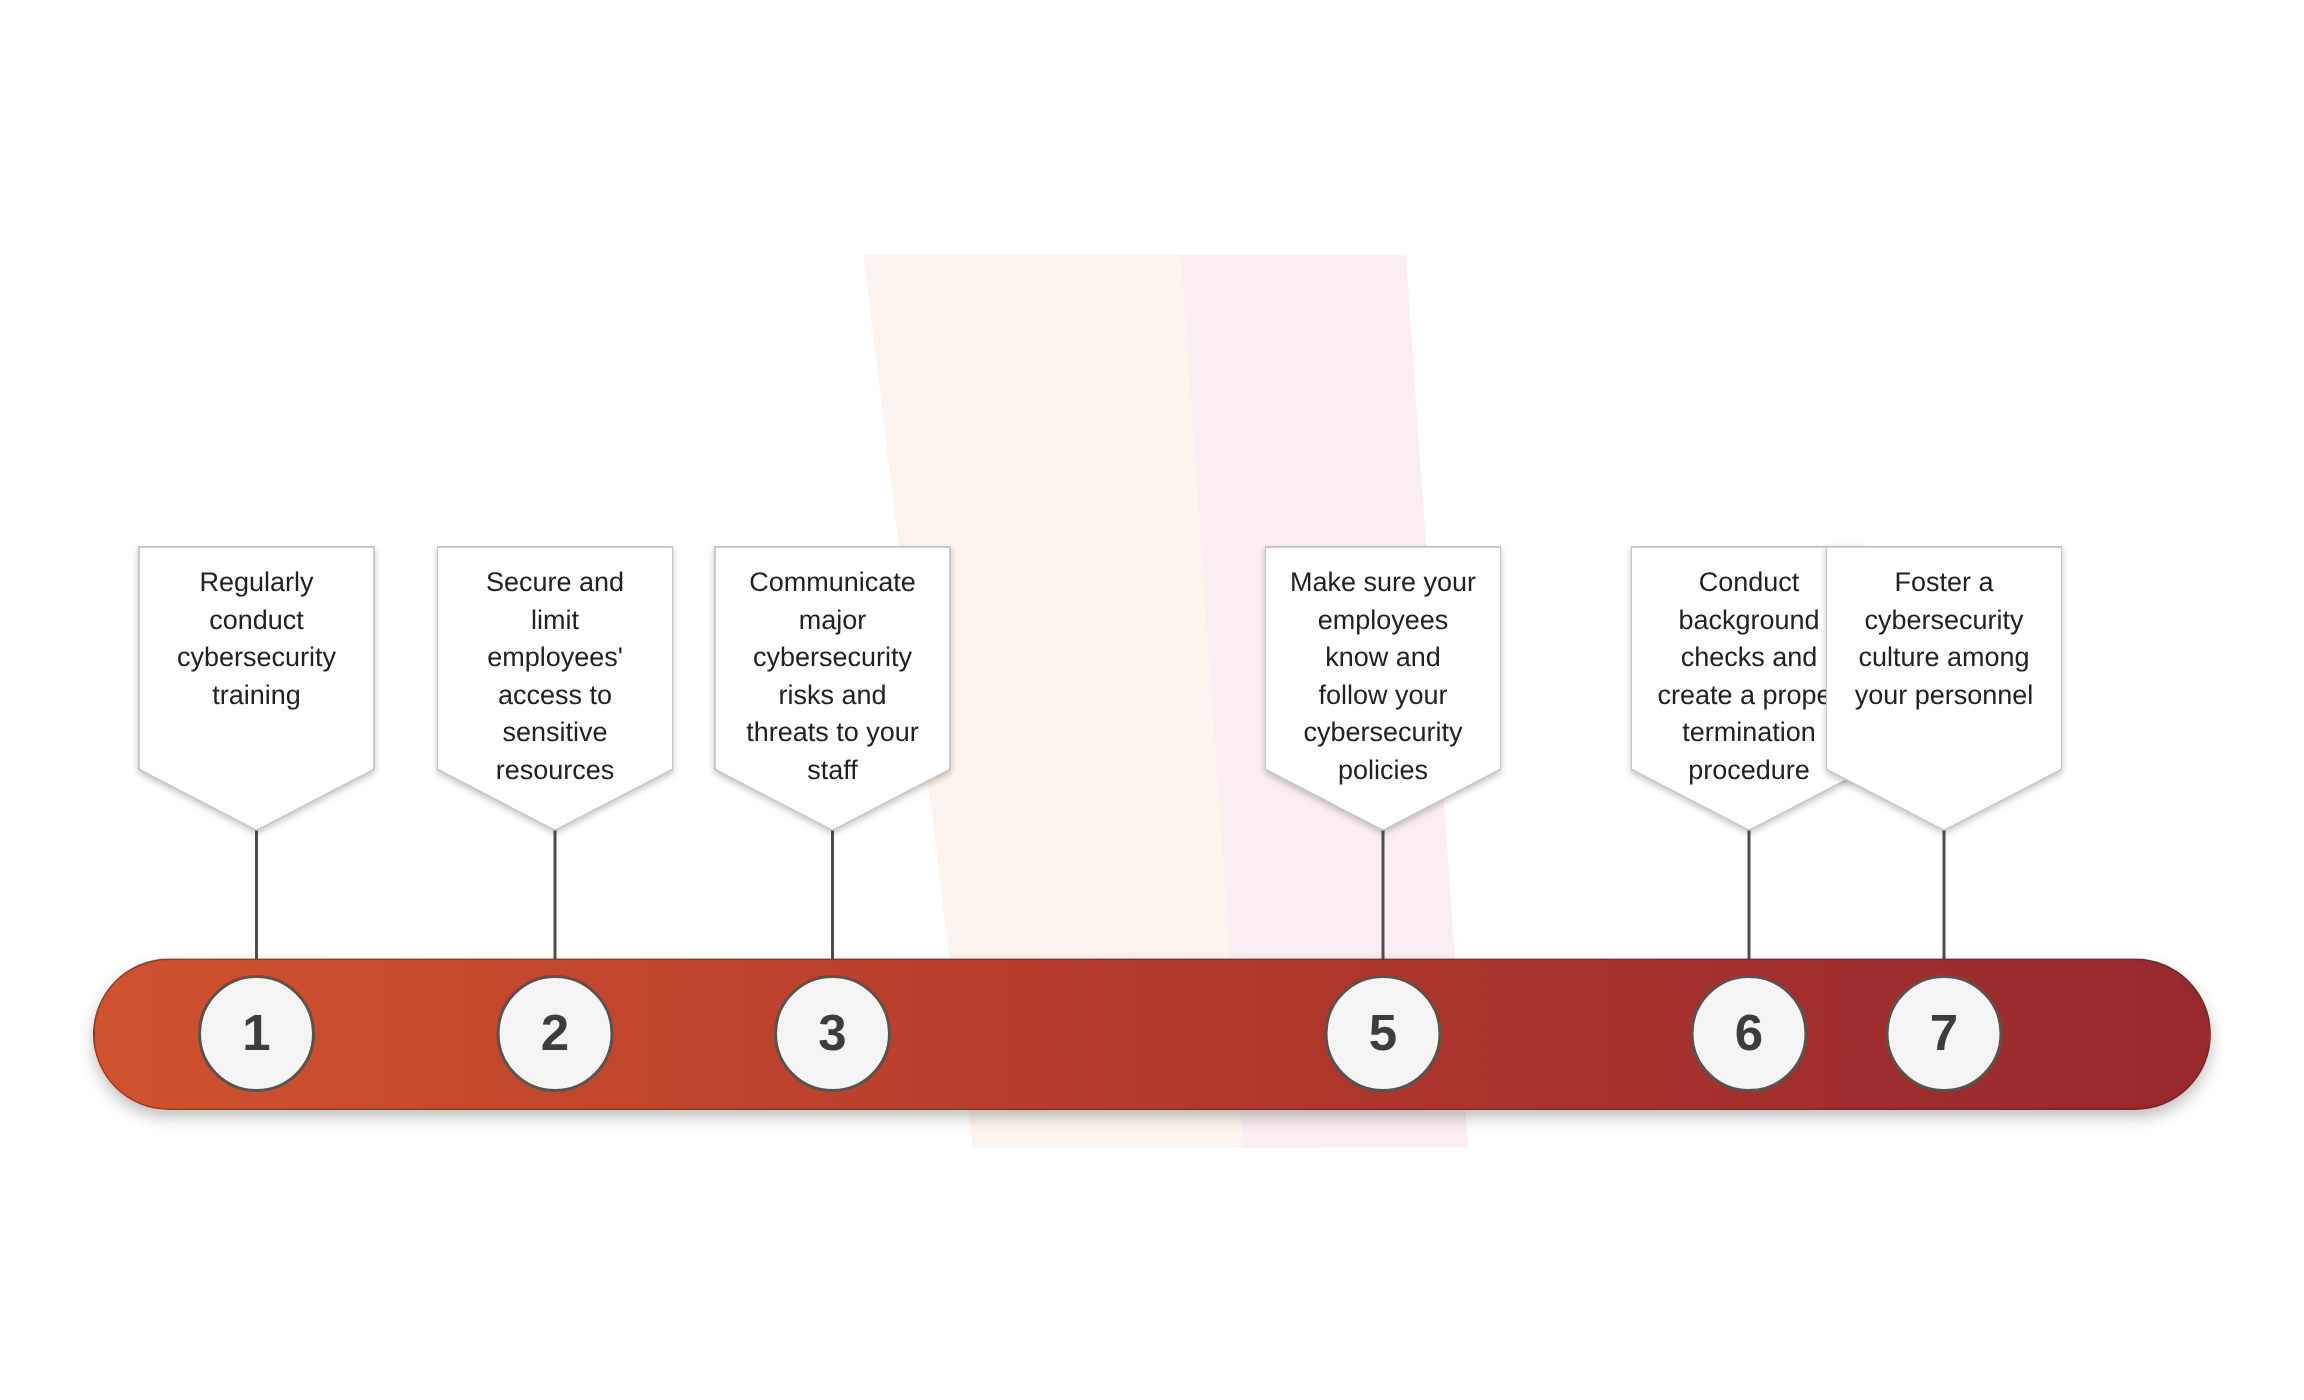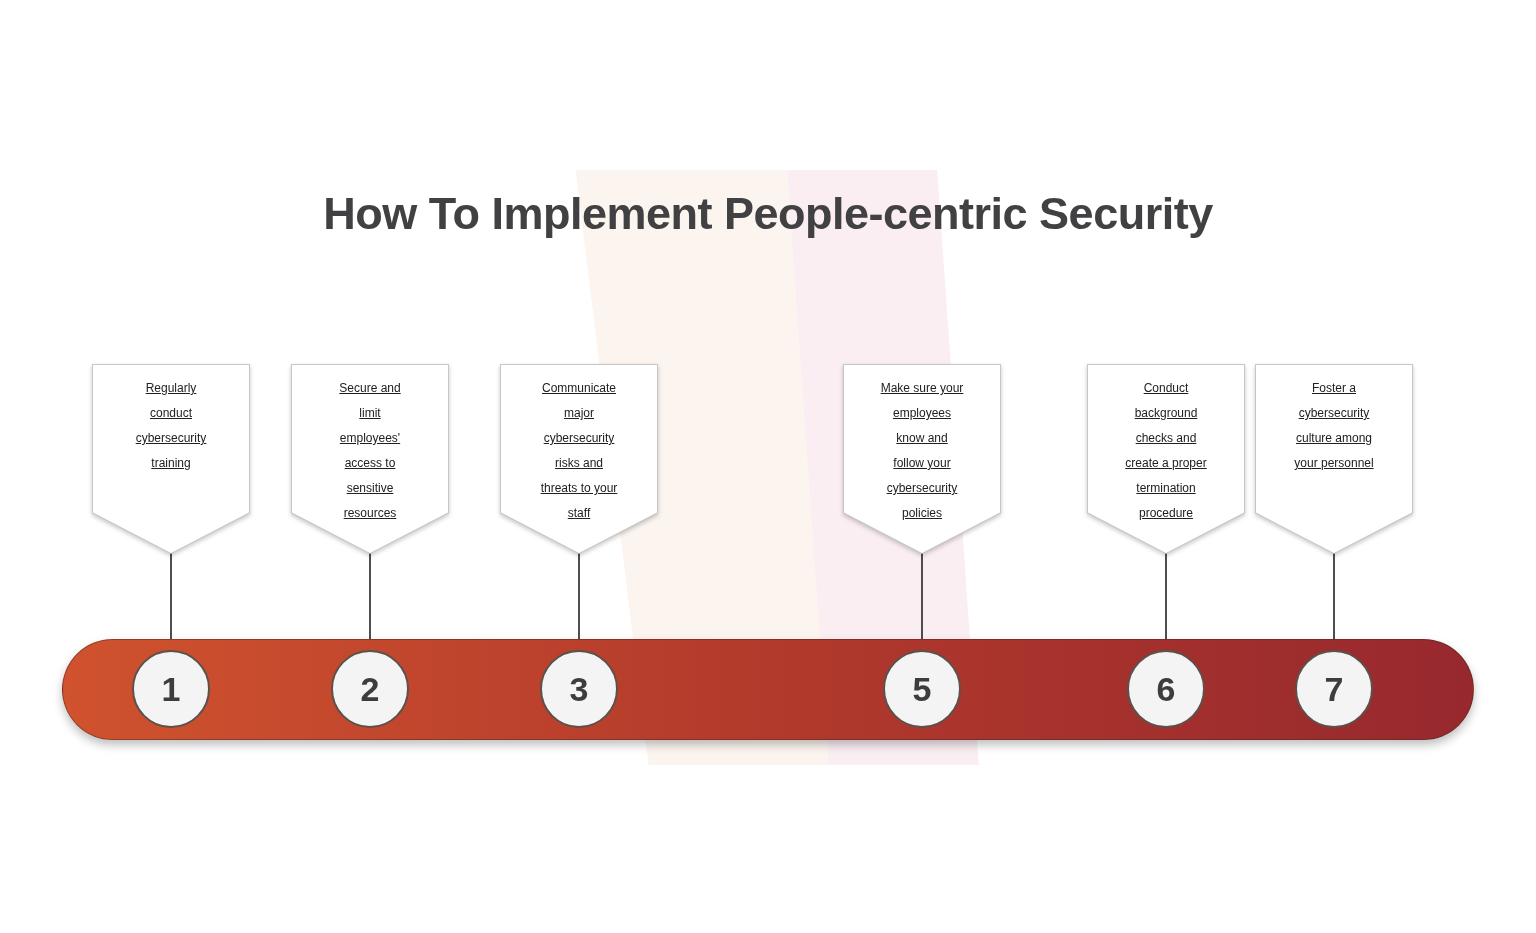--- a/index.html
+++ b/index.html
@@ -113,25 +113,24 @@
     left: 1px; right: 1px; top: 1px; bottom: 1px;
     background: #ffffff;
     clip-path: polygon(0 0, 100% 0, 100% 78.5%, 50% 100%, 0 78.5%);
   }
   .step-label {
     position: absolute;
     left: 4px;
     right: 4px;
     top: 11px;
     text-align: center;
-    font-size: 12px;
+    font-size: 18px;
     line-height: 25px;
     color: var(--step-text, #212121);
     white-space: pre-line;
-    text-decoration: underline;
   }
 
   .step-number-circle {
     position: absolute;
     left: 40px;
     top: 286px;
     width: 78px;
     height: 78px;
     border-radius: 50%;
     background: var(--circle-fill, #f4f4f4);
@@ -142,37 +141,36 @@
     justify-content: center;
     font-size: 34px;
     font-weight: 700;
     color: var(--number-text, #3d3d3d);
     z-index: 30;
   }
 
   
   .step-1 { left: 92px; }
   .step-2 { left: 291px; }
-  .step-3 { left: 500px; }
+  .step-3 { left: 476px; }
   .step-4 { left: 689px; }
   .step-5 { left: 843px; }
   .step-6 { left: 1087px; }
-  .step-7 { left: 1255px; }
+  .step-7 { left: 1217px; }
 </style>
 </head>
 <body>
 
 <div class="canvas">
 
   <div class="watermark">
     <div class="wm-band-cream"></div>
     <div class="wm-band-pink"></div>
   </div>
 
-  <div class="page-title">How To Implement People-centric Security</div>
 
   <div class="step step-1">
     <div class="connector-line"></div>
     <div class="banner-wrap">
       <div class="banner-outer"></div>
       <div class="banner-inner">
         <div class="step-label">Regularly
 conduct
 cybersecurity
 training</div>

